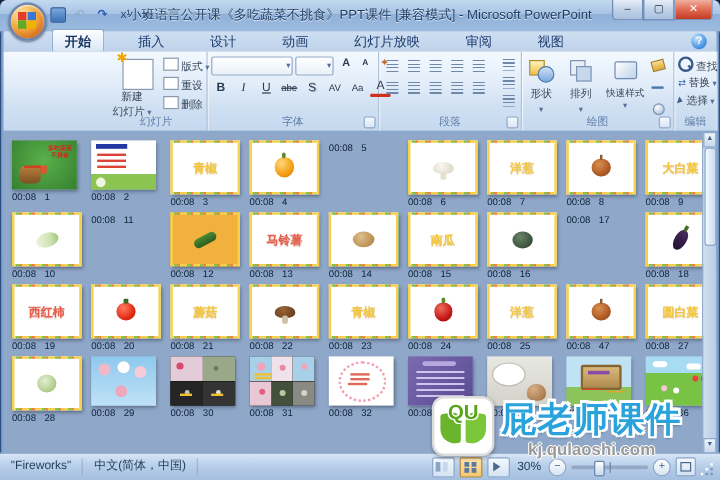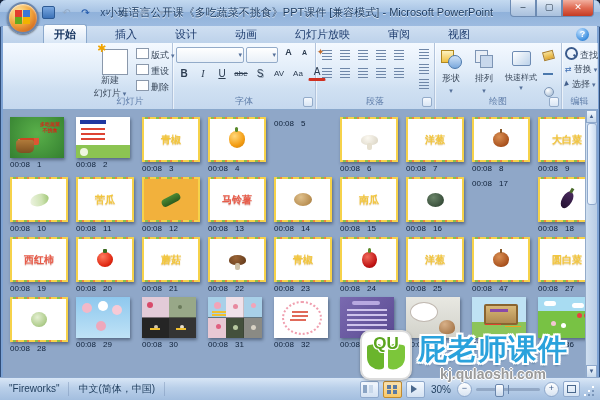--- a/index.html
+++ b/index.html
@@ -448,23 +448,20 @@
         <div class="cell">
           <div class="thumb kind-photo">
             <div class="veg v-napa-cabbage"></div>
           </div>
           <div class="lbl">
             <span class="t">00:08</span>
             <span class="n">10</span>
           </div>
         </div>
         <div class="cell">
-          <div class="thumb kind-word">
-            <span class="wtxt c-yellow">苦瓜</span>
-          </div>
           <div class="lbl">
             <span class="t">00:08</span>
             <span class="n">11</span>
           </div>
         </div>
         <div class="cell">
           <div class="thumb kind-photo bg-orange">
             <div class="veg v-cucumber"></div>
           </div>
           <div class="lbl">

